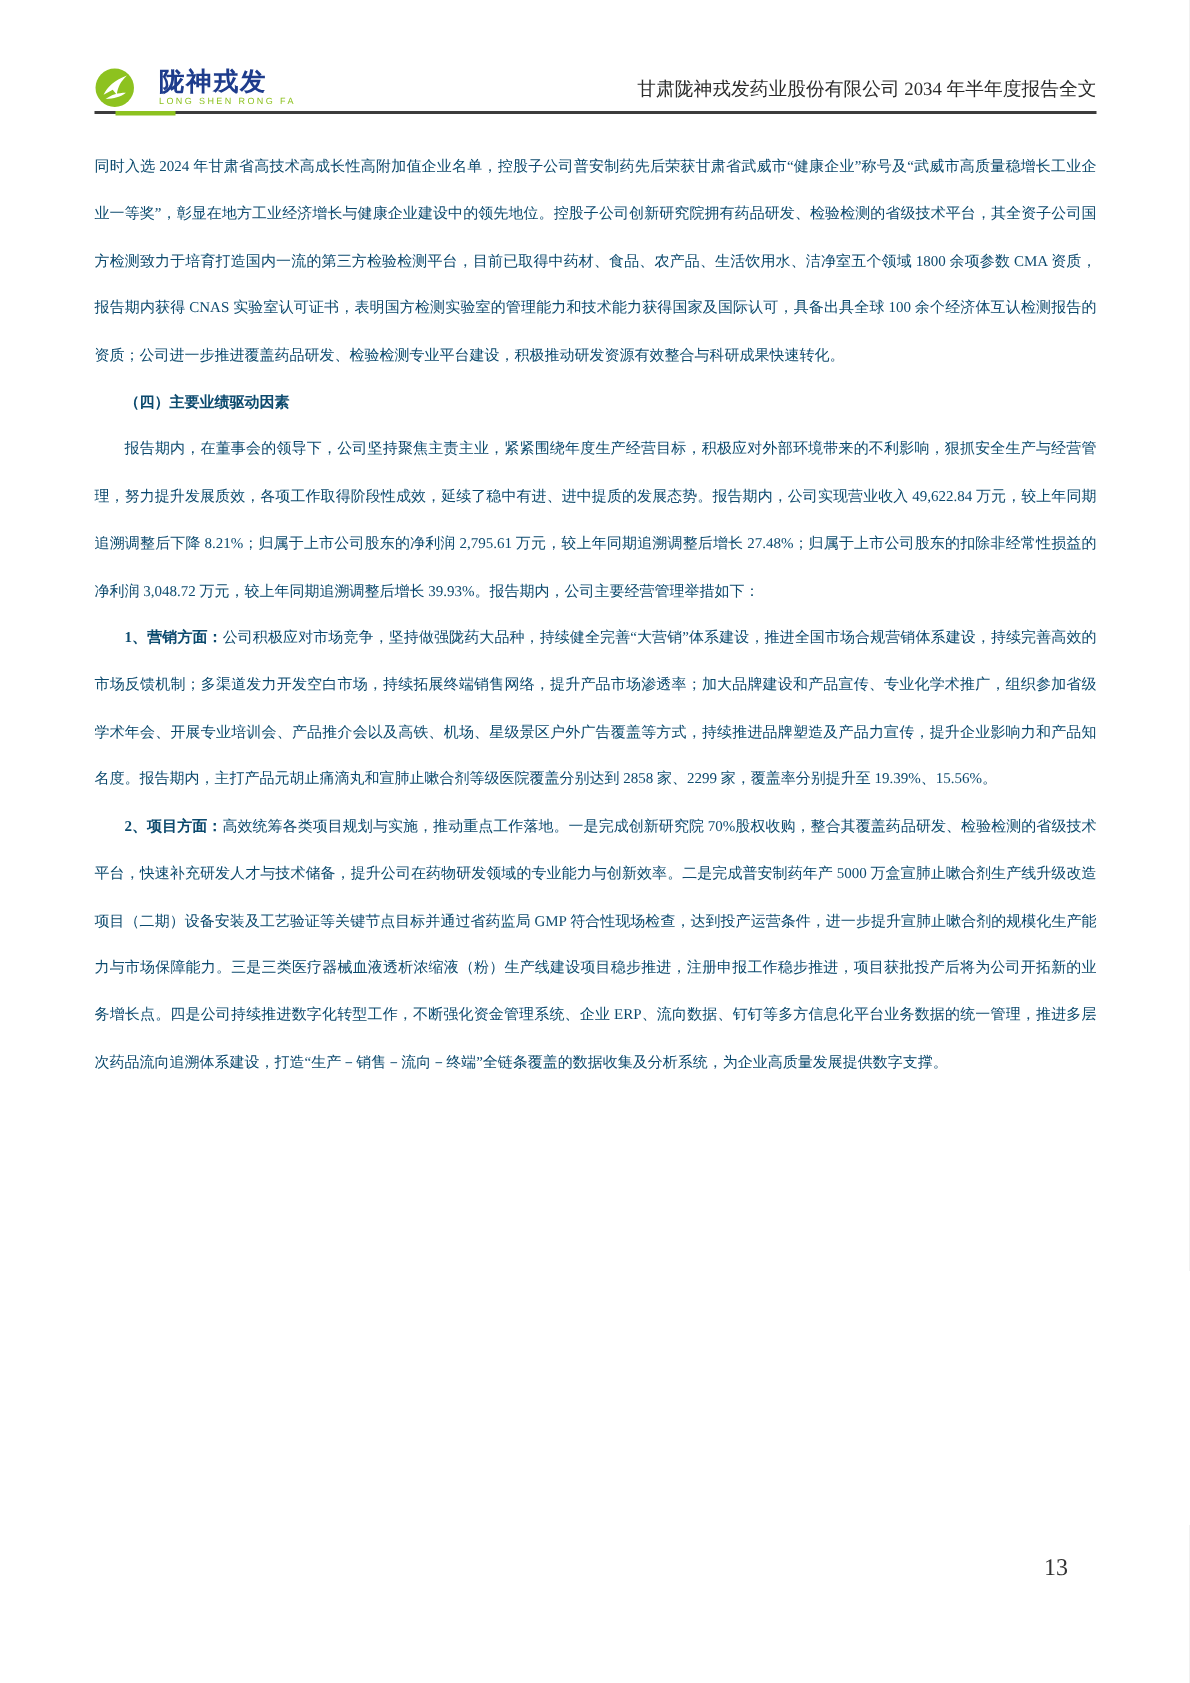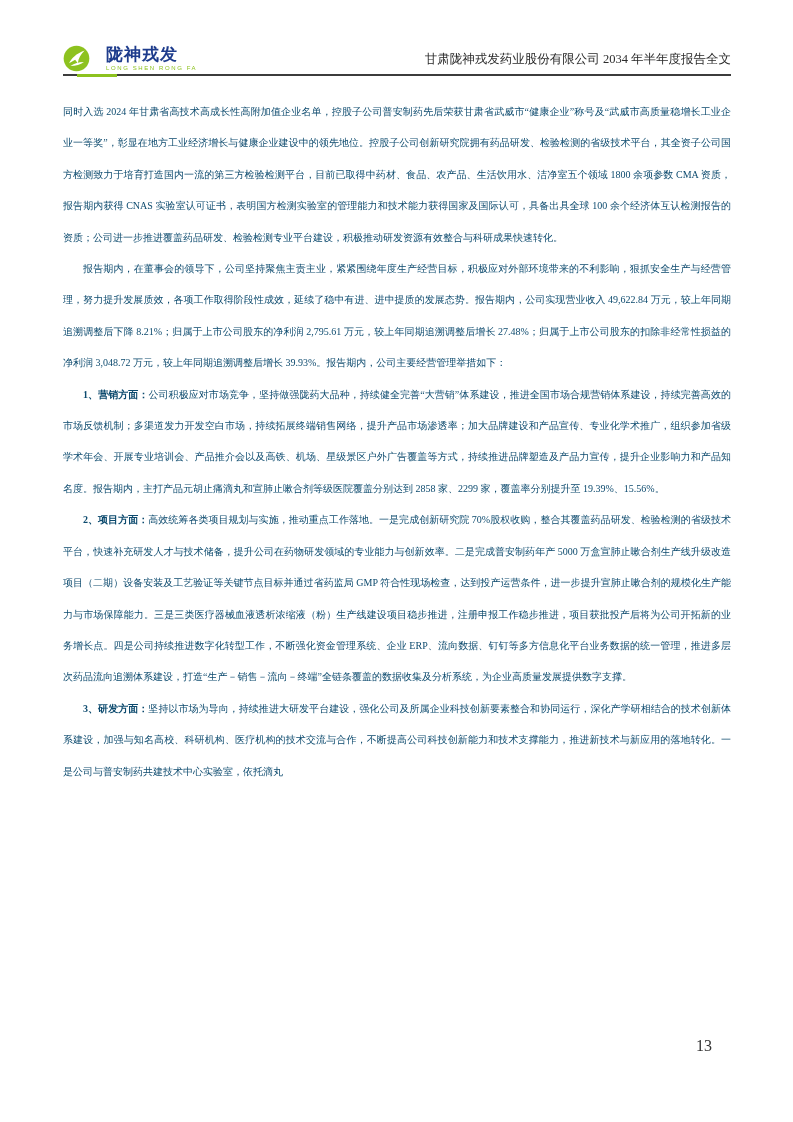--- a/index.html
+++ b/index.html
@@ -68,21 +68,21 @@
         <span class="brand-en">LONG SHEN RONG FA</span>
       </div>
     </div>
     <div class="header-title">甘肃陇神戎发药业股份有限公司 2034 年半年度报告全文</div>
     <div class="logo-green-bar"></div>
   </div>
 
   <main class="doc-body">
 
   <p class="para no-indent">同时入选 2024 年甘肃省高技术高成长性高附加值企业名单，控股子公司普安制药先后荣获甘肃省武威市“健康企业”称号及“武威市高质量稳增长工业企业一等奖”，彰显在地方工业经济增长与健康企业建设中的领先地位。控股子公司创新研究院拥有药品研发、检验检测的省级技术平台，其全资子公司国方检测致力于培育打造国内一流的第三方检验检测平台，目前已取得中药材、食品、农产品、生活饮用水、洁净室五个领域 1800 余项参数 CMA 资质，报告期内获得 CNAS 实验室认可证书，表明国方检测实验室的管理能力和技术能力获得国家及国际认可，具备出具全球 100 余个经济体互认检测报告的资质；公司进一步推进覆盖药品研发、检验检测专业平台建设，积极推动研发资源有效整合与科研成果快速转化。</p>
+      <p class="para heading">（四）主要业绩驱动因素</p>
       <p class="para">报告期内，在董事会的领导下，公司坚持聚焦主责主业，紧紧围绕年度生产经营目标，积极应对外部环境带来的不利影响，狠抓安全生产与经营管理，努力提升发展质效，各项工作取得阶段性成效，延续了稳中有进、进中提质的发展态势。报告期内，公司实现营业收入 49,622.84 万元，较上年同期追溯调整后下降 8.21%；归属于上市公司股东的净利润 2,795.61 万元，较上年同期追溯调整后增长 27.48%；归属于上市公司股东的扣除非经常性损益的净利润 3,048.72 万元，较上年同期追溯调整后增长 39.93%。报告期内，公司主要经营管理举措如下：</p>
       <p class="para"><b>1、营销方面：</b>公司积极应对市场竞争，坚持做强陇药大品种，持续健全完善“大营销”体系建设，推进全国市场合规营销体系建设，持续完善高效的市场反馈机制；多渠道发力开发空白市场，持续拓展终端销售网络，提升产品市场渗透率；加大品牌建设和产品宣传、专业化学术推广，组织参加省级学术年会、开展专业培训会、产品推介会以及高铁、机场、星级景区户外广告覆盖等方式，持续推进品牌塑造及产品力宣传，提升企业影响力和产品知名度。报告期内，主打产品元胡止痛滴丸和宣肺止嗽合剂等级医院覆盖分别达到 2858 家、2299 家，覆盖率分别提升至 19.39%、15.56%。</p>
       <p class="para"><b>2、项目方面：</b>高效统筹各类项目规划与实施，推动重点工作落地。一是完成创新研究院 70%股权收购，整合其覆盖药品研发、检验检测的省级技术平台，快速补充研发人才与技术储备，提升公司在药物研发领域的专业能力与创新效率。二是完成普安制药年产 5000 万盒宣肺止嗽合剂生产线升级改造项目（二期）设备安装及工艺验证等关键节点目标并通过省药监局 GMP 符合性现场检查，达到投产运营条件，进一步提升宣肺止嗽合剂的规模化生产能力与市场保障能力。三是三类医疗器械血液透析浓缩液（粉）生产线建设项目稳步推进，注册申报工作稳步推进，项目获批投产后将为公司开拓新的业务增长点。四是公司持续推进数字化转型工作，不断强化资金管理系统、企业 ERP、流向数据、钉钉等多方信息化平台业务数据的统一管理，推进多层次药品流向追溯体系建设，打造“生产－销售－流向－终端”全链条覆盖的数据收集及分析系统，为企业高质量发展提供数字支撑。</p>
-      <p class="para"><b>3、研发方面：</b>坚持以市场为导向，持续推进大研发平台建设，强化公司及所属企业科技创新要素整合和协同运行，深化产学研相结合的技术创新体系建设，加强与知名高校、科研机构、医疗机构的技术交流与合作，不断提高公司科技创新能力和技术支撑能力，推进新技术与新应用的落地转化。一是公司与普安制药共建技术中心实验室，依托滴丸</p>
     </main>
 
   <div class="footer-pagenum">13</div>
 
 </div>
 
 </body></html>

